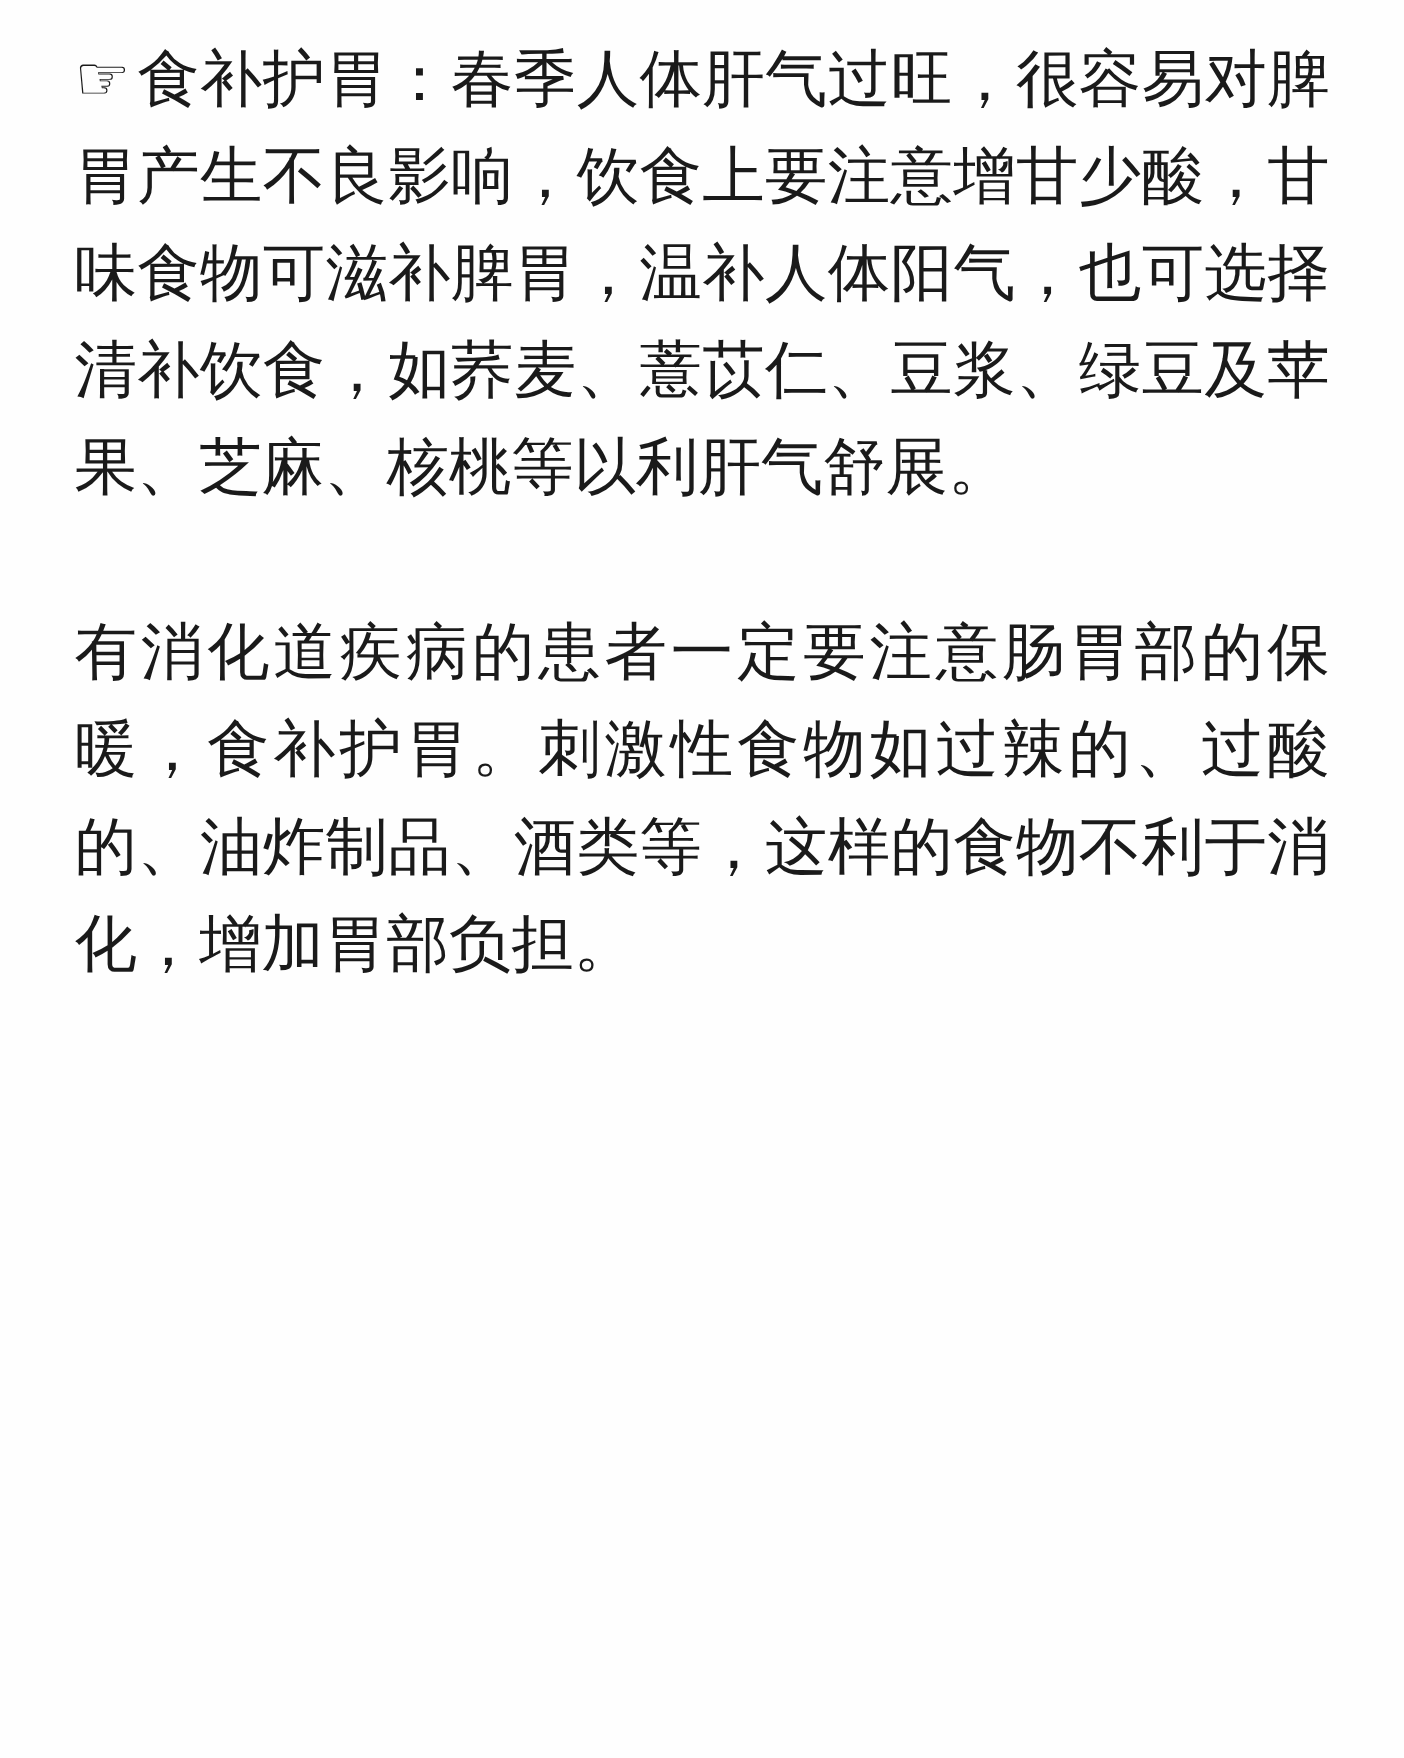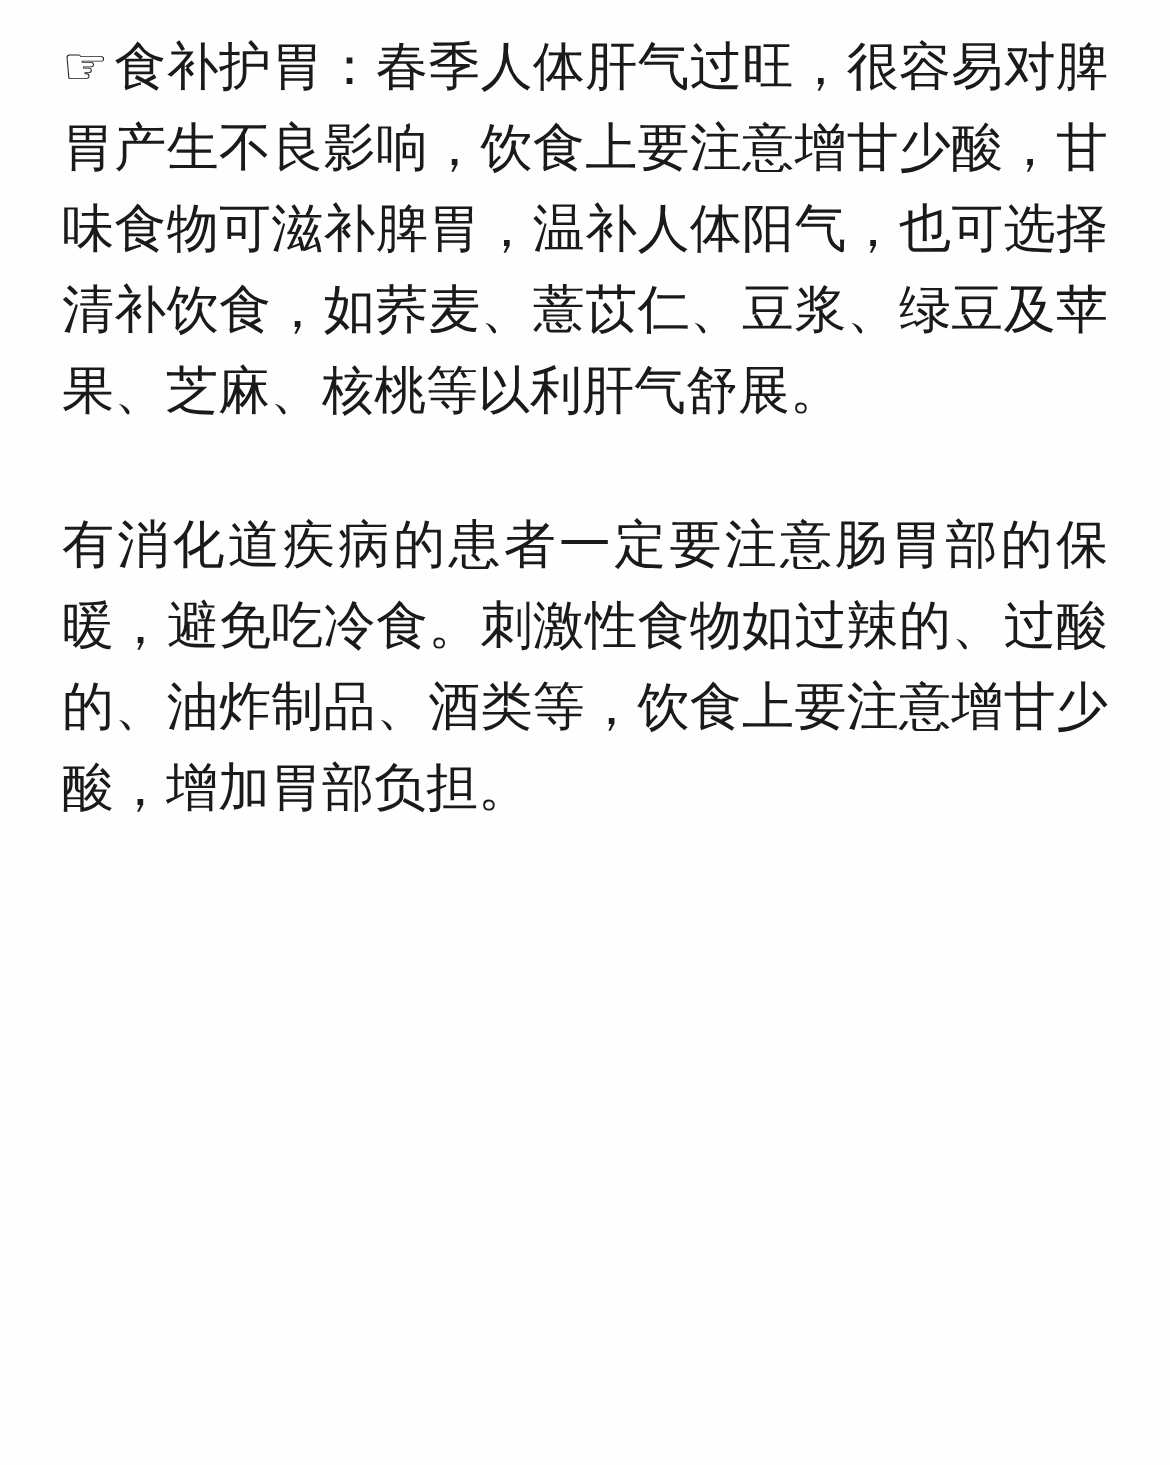--- a/index.html
+++ b/index.html
@@ -35,14 +35,14 @@
     width: 52px;
   }
 </style>
 </head>
 <body style="background: rgb(254, 254, 254);">
 
 <main class="article" style="color: rgb(26, 26, 26);">
 
   <p><span class="hand-icon">☞</span><span>食补护胃：春季人体肝气过旺，很容易对脾胃产生不良影响，饮食上要注意增甘少酸，甘味食物可滋补脾胃，温补人体阳气，也可选择清补饮食，如荞麦、薏苡仁、豆浆、绿豆及苹果、芝麻、核桃等以利肝气舒展。</span></p>
 
-  <p><span>有消化道疾病的患者一定要注意肠胃部的保暖，避免吃冷食。刺激性食物如过辣的、过酸的、油炸制品、酒类等，饮食上要注意增甘少酸，增加胃部负担。</span></p>
+  <p><span>有消化道疾病的患者一定要注意肠胃部的保暖，食补护胃。刺激性食物如过辣的、过酸的、油炸制品、酒类等，这样的食物不利于消化，增加胃部负担。</span></p>
 </main>
 
 </body></html>

